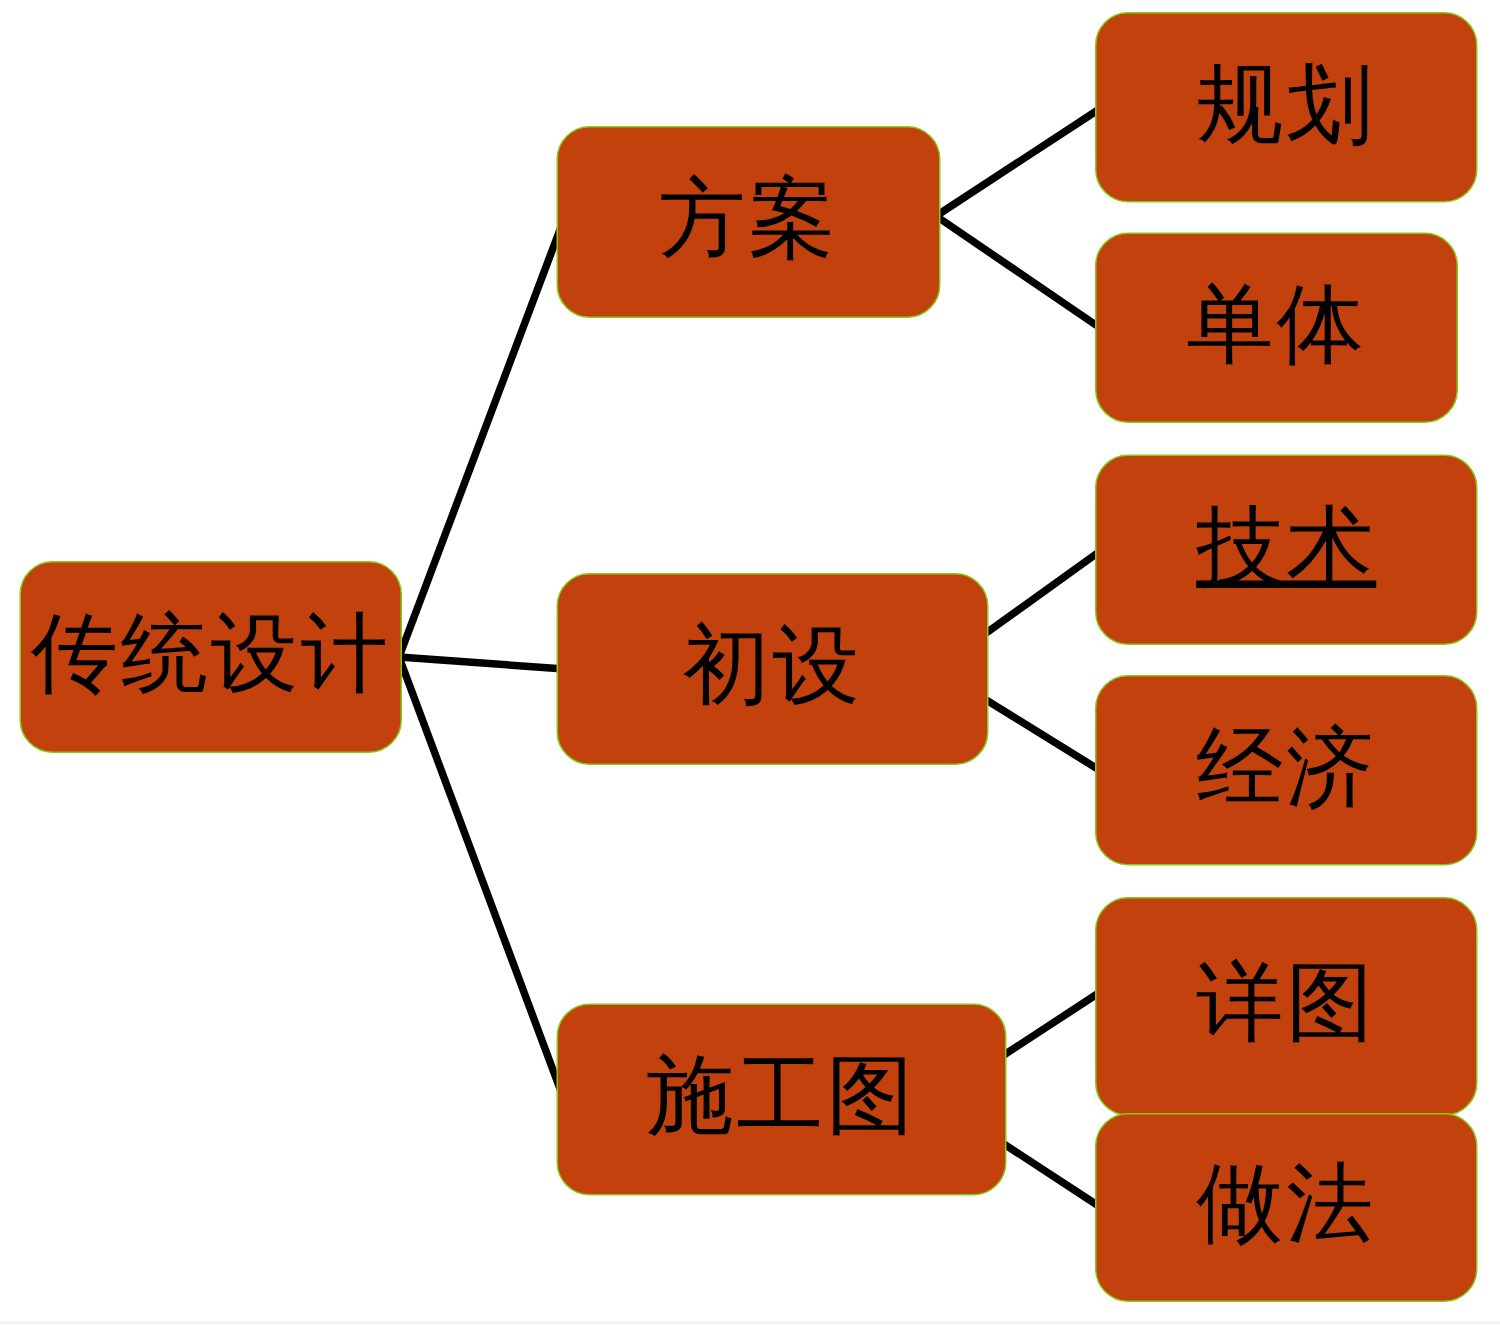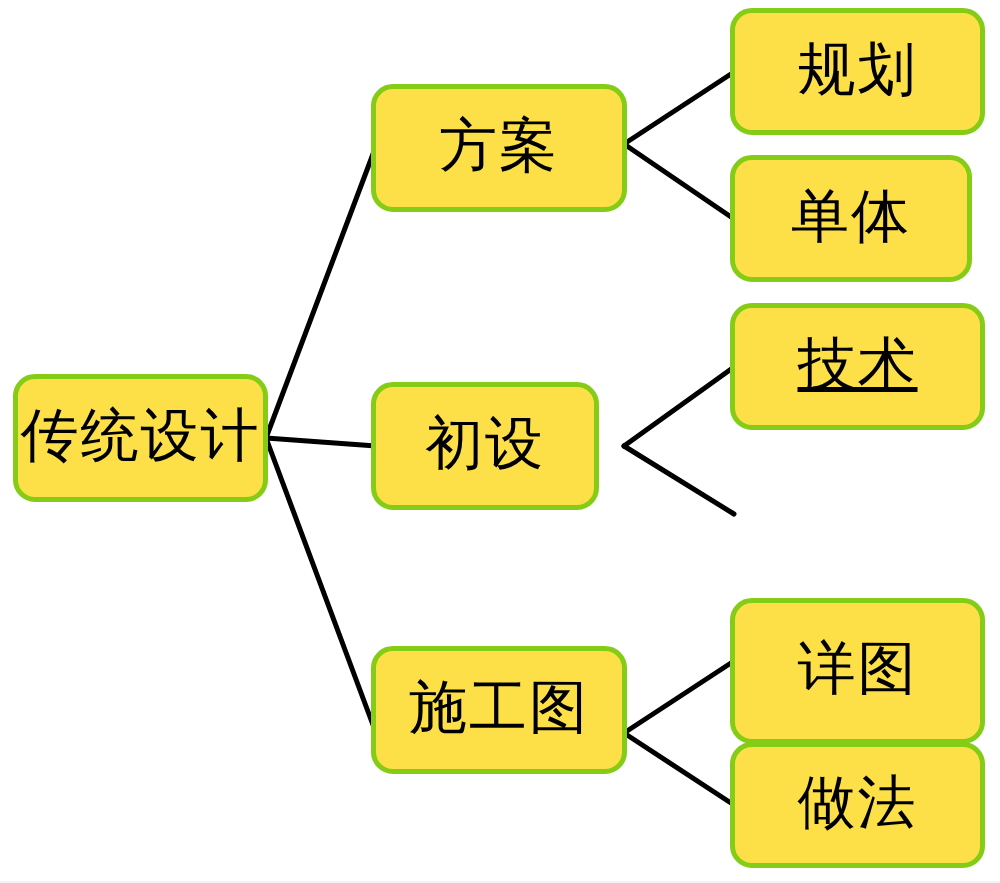--- a/index.html
+++ b/index.html
@@ -24,42 +24,42 @@
     z-index: 0;
   }
   .edges line {
     stroke: #000000;
     stroke-width: 5;
     stroke-linecap: round;
   }
   .node {
     position: absolute;
     box-sizing: border-box;
-    background: #fde047;
-    border: 5px solid #84cc16;
+    background: #c2410c;
+    border: 1px solid #84cc16;
     border-radius: 22px;
     display: flex;
     align-items: center;
     justify-content: center;
     z-index: 1;
   }
   .node .label {
     font-size: 58px;
     line-height: 1;
     color: #000000;
     letter-spacing: 2px;
     white-space: nowrap;
     padding-bottom: 4px;
   }
   
   .n-root          { left: 13px;  top: 374px; width: 255px; height: 128px; }
   
   .n-scheme        { left: 371px; top: 84px;  width: 256px; height: 128px; }
-  .n-preliminary   { left: 371px; top: 382px; width: 228px; height: 128px; justify-content: center; }
-  .n-construction  { left: 371px; top: 646px; width: 256px; height: 128px; }
+  .n-preliminary   { left: 371px; top: 382px; width: 288px; height: 128px; justify-content: center; }
+  .n-construction  { left: 371px; top: 669px; width: 300px; height: 128px; }
   
   .n-planning      { left: 730px; top: 8px;   width: 255px; height: 127px; }
   .n-monomer       { left: 730px; top: 155px; width: 242px; height: 127px; }
   .n-technical     { left: 730px; top: 303px; width: 255px; height: 127px; text-decoration: underline; }
   .n-economic      { left: 730px; top: 450px; width: 255px; height: 127px; }
   .n-detail        { left: 730px; top: 598px; width: 255px; height: 146px; }
   .n-method        { left: 730px; top: 742px; width: 255px; height: 126px; }
   .bottom-edge {
     position: absolute;
     left: 0;
@@ -107,20 +107,23 @@
 
   <div class="node n-planning">
     <span class="label">规划</span>
   </div>
   <div class="node n-monomer">
     <span class="label">单体</span>
   </div>
   <div class="node n-technical">
     <span class="label">技术</span>
   </div>
+  <div class="node n-economic">
+    <span class="label">经济</span>
+  </div>
   <div class="node n-detail">
     <span class="label">详图</span>
   </div>
   <div class="node n-method">
     <span class="label">做法</span>
   </div>
 
   <div class="bottom-edge"></div>
 </div>
 

